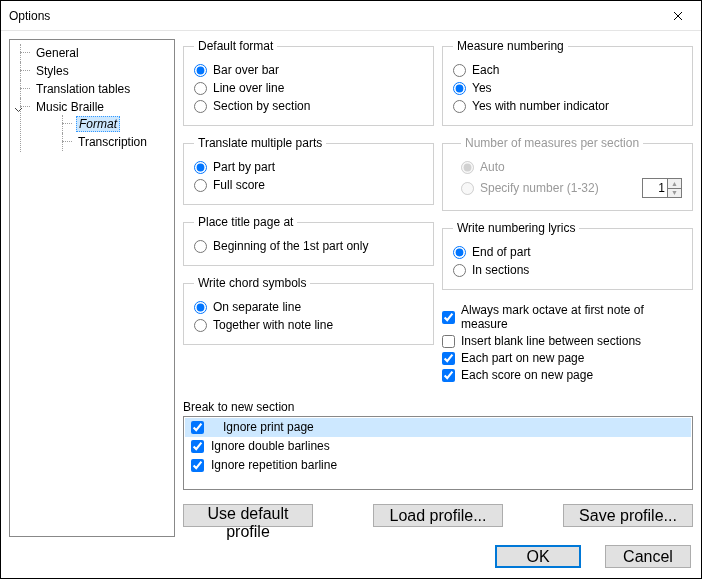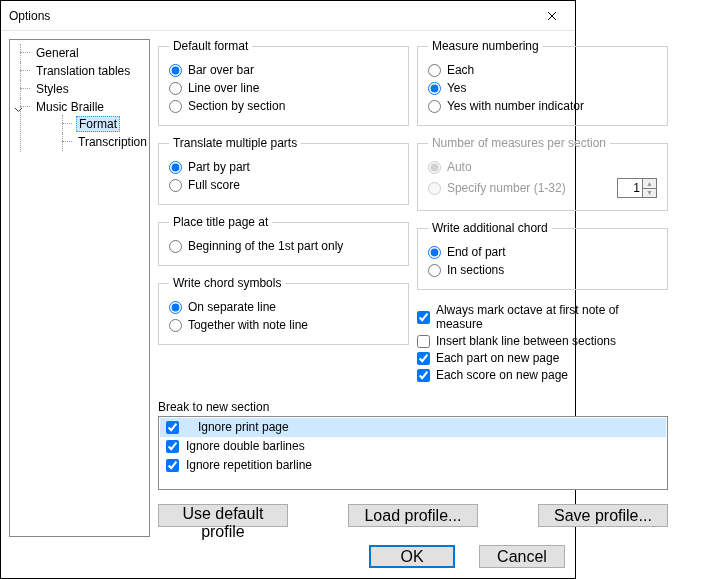--- a/index.html
+++ b/index.html
@@ -1,40 +1,40 @@
 <!DOCTYPE html>
 <html><head>
 <meta charset="utf-8">
 <style>
   * { box-sizing: border-box; font-family: "Segoe UI", Tahoma, sans-serif; font-size: 12px; }
   body { margin: 0; background: #fff; }
-  .window { width: 576px; height: 579px; border: 1px solid #000; background: #fff; display: flex; flex-direction: column; }
+  .window { width: 702px; height: 579px; border: 1px solid #000; background: #fff; display: flex; flex-direction: column; }
   .titlebar { height: 30px; display: flex; align-items: center; justify-content: space-between; padding: 0 0 0 8px; border-bottom: 1px solid #e5e5e5; }
   .titlebar .title { font-size: 12px; }
   .titlebar .close { width: 46px; height: 30px; display: flex; align-items: center; justify-content: center; }
   .titlebar .close svg { width: 10px; height: 10px; }
   .body { flex: 1; display: flex; padding: 8px 8px 0 8px; gap: 8px; }
   .tree-panel { width: 180px; border: 1px solid #888; padding: 4px 0; background: #fff; }
   .tree { list-style: none; margin: 0; padding: 0; }
   .tree li { position: relative; padding: 1px 0 1px 24px; line-height: 16px; white-space: nowrap; cursor: default; }
   .tree li::before { content: ""; position: absolute; left: 10px; top: 0; bottom: 0; border-left: 1px dotted #a0a0a0; }
   .tree li::after  { content: ""; position: absolute; left: 10px; top: 8px; width: 10px; border-top: 1px dotted #a0a0a0; }
   .tree .sub { padding-left: 18px; }
   .tree .sub li::before { left: 10px; }
   .tree .expander { position: absolute; left: 4px; top: 4px; width: 10px; height: 10px; }
-  .tree li.selected > span.label { background: #cde8ff; border: 1px dotted #3399ff; padding: 0 2px; }
+  .tree li.selected > span.label { background: #cde8ff; border: 1px dotted #3399ff; padding: 0 2px; font-style: italic; }
   .tree li span.label { padding: 0 2px; }
   .content { flex: 1; display: flex; flex-direction: column; }
   .columns { flex: 1; display: flex; gap: 8px; }
   .col { flex: 1; display: flex; flex-direction: column; }
   fieldset { border: 1px solid #d0d0d0; margin: 0 0 10px 0; padding: 6px 10px 8px 10px; }
   legend { padding: 0 4px; color: #000; }
   .opt { display: flex; align-items: center; gap: 6px; margin: 4px 0; }
   .opt input[type=radio], .opt input[type=checkbox] { width: 13px; height: 13px; margin: 0; }
-  .disabled .opt, .disabled legend { color: #9a9a9a; }
+  .disabled .opt, .disabled legend { color: #9a9a9a; margin-left: 8px; }
   .num-row { display: flex; align-items: center; justify-content: space-between; }
   .spinner { display: flex; align-items: center; border: 1px solid #7a7a7a; height: 20px; width: 40px; background: #fff; }
   .spinner input { border: none; width: 24px; text-align: right; padding: 0 2px; height: 18px; outline: none; }
   .spin-btns { display: flex; flex-direction: column; height: 18px; width: 14px; border-left: 1px solid #7a7a7a;}
   .spin-btns div { flex:1; display:flex; align-items:center; justify-content:center; font-size:7px; line-height:7px; background:#f0f0f0; }
   .spin-btns div:first-child { border-bottom:1px solid #7a7a7a; }
   .checks .opt { margin: 3px 0; }
   .break-label { margin: 0 0 2px 0; padding-top:2px;}
   .listbox { border: 1px solid #888; height: 74px; padding: 1px; background: #fff; }
   .listbox .row { display: flex; align-items: center; gap: 4px; padding: 0 2px; line-height: 15px; }
@@ -56,22 +56,22 @@
     <div class="close">
       <svg viewBox="0 0 10 10">
           <path d="M1 1 L9 9 M9 1 L1 9" stroke="#000" stroke-width="1" fill="none"></path>
         </svg>
     </div>
   </div>
   <div class="body">
     <div class="tree-panel">
       <ul class="tree">
         <li><span class="label">General</span></li>
+        <li><span class="label">Styles</span></li>
         <li><span class="label">Translation tables</span></li>
-        <li><span class="label">Styles</span></li>
         <li>
           <span class="expander chevron">
             <svg width="9" height="9" viewBox="0 0 9 9">
                 <path d="M1 3 L4.5 6.5 L8 3" stroke="#404040" stroke-width="1" fill="none"></path>
               </svg>
           </span>
           <span class="label">Music Braille</span>
           <ul class="tree sub">
             <li class="selected"><span class="label">Format</span></li>
             <li><span class="label">Transcription</span></li>
@@ -159,21 +159,21 @@
               <div class="spinner">
                 <input value="1" style="">
                 <div class="spin-btns">
                   <div>▲</div>
                   <div>▼</div>
                 </div>
               </div>
             </div>
           </fieldset>
           <fieldset>
-            <legend>Write additional chord</legend>
+            <legend>Write numbering lyrics</legend>
             <label class="opt">
                 <input type="radio" name="al" checked="" style="">
                 <span>End of part</span>
               </label>
             <label class="opt">
                 <input type="radio" name="al" style="">
                 <span>In sections</span>
               </label>
           </fieldset>
           <div class="checks">

